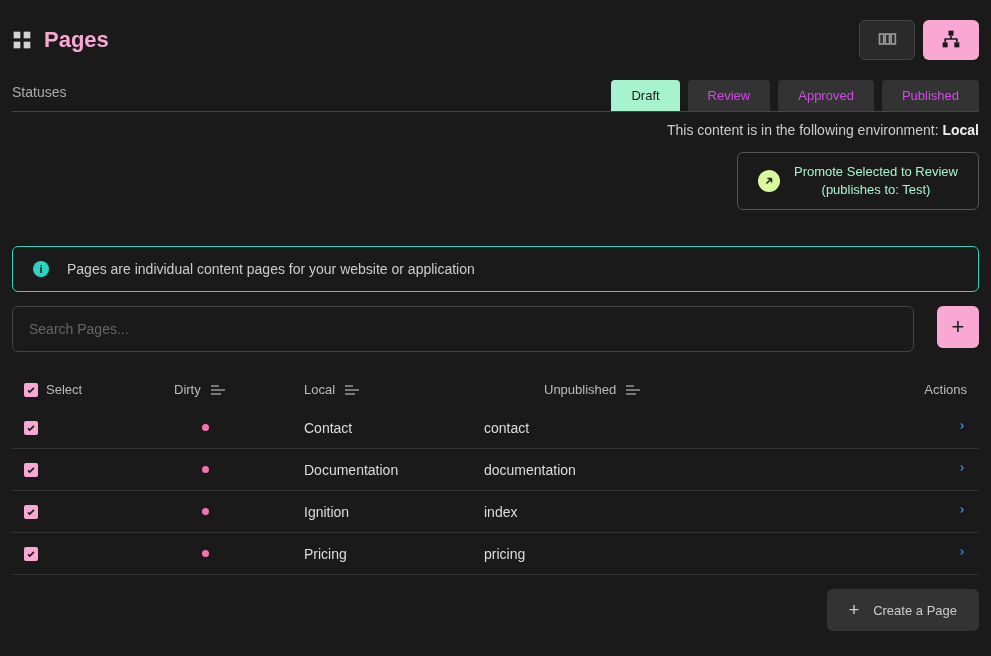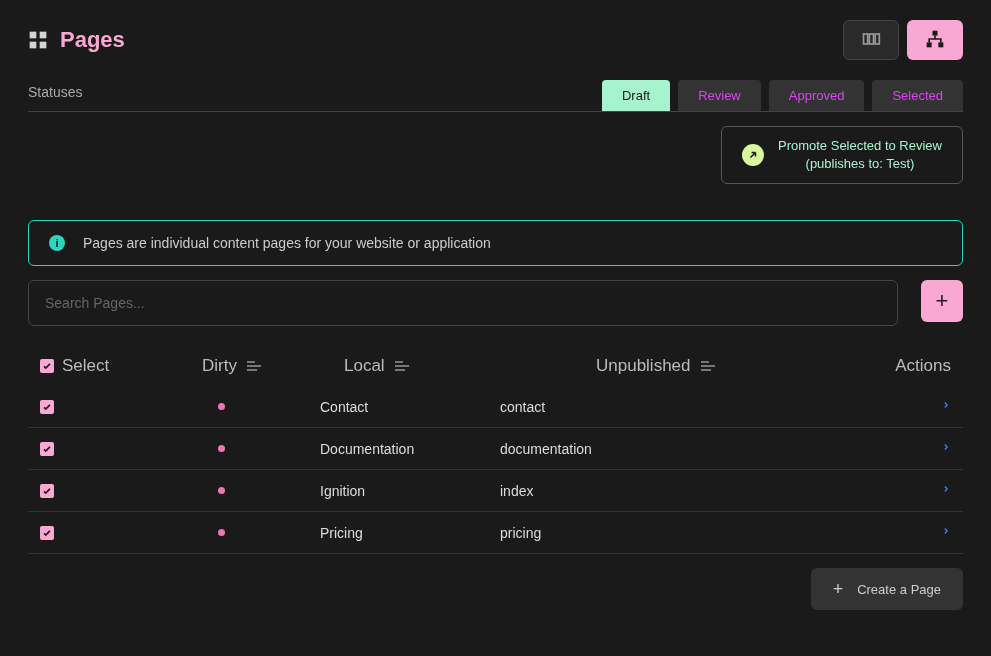--- a/index.html
+++ b/index.html
@@ -10,21 +10,21 @@
     body {
       background: #1a1a1a;
       color: #d4d4d4;
       font-family: -apple-system, BlinkMacSystemFont, 'Segoe UI', sans-serif;
       font-size: 14px;
       width: 991px;
       height: 656px;
       overflow: hidden;
     }
     .container {
-      padding: 20px 28px;
+      padding: 20px 12px;
     }
     .header {
       display: flex;
       justify-content: space-between;
       align-items: center;
       margin-bottom: 20px;
     }
     .header-left {
       display: flex;
       align-items: center;
@@ -189,23 +189,22 @@
       color: #1a1a1a;
       font-size: 22px;
       font-weight: 300;
     }
     .table {
       margin-top: 20px;
     }
     .table-header {
       display: flex;
       padding: 10px 12px;
-      font-size: 17px;
+      font-size: 13px;
       color: #bbb;
-      gap: 12px;
     }
     .col-select { width: 150px; display: flex; align-items: center; gap: 8px; }
     .col-dirty { width: 130px; display: flex; align-items: center; gap: 10px; }
     .col-title { width: 180px; display: flex; align-items: center; gap: 10px; }
     .col-slug { width: 240px; display: flex; align-items: center; gap: 10px; }
     .col-unpub { width: 170px; display: flex; align-items: center; gap: 10px; }
     .col-actions { flex: 1; text-align: right; color: #bbb;}
     .col-title.header-col {
       border-bottom: 2px solid #f9a8d4;
       padding-bottom: 6px;
@@ -317,24 +316,27 @@
       </button>
     </div>
   </div>
 
   <div class="statuses-row">
     <span class="statuses-label">Statuses</span>
     <div class="status-tabs">
       <button class="status-tab active">Draft</button>
       <button class="status-tab">Review</button>
       <button class="status-tab">Approved</button>
-      <button class="status-tab">Selected</button>
-    </div>
-  </div>
-
+      <button class="status-tab">Published</button>
+    </div>
+  </div>
+
+  <div class="env-row">
+    <span>This content is in the following environment: </span><span class="env-name">Local</span>
+  </div>
 
   <div class="promote-row">
     <button class="promote-btn">
       <span class="icon-circle">
         <svg width="12" height="12" viewBox="0 0 24 24" fill="none" stroke="#1a1a1a" stroke-width="3">
             <path d="M7 17L17 7M17 7H9M17 7v8"></path>
           </svg>
       </span>
       <span class="promote-text">
         <span>Promote Selected to Review</span><br>

